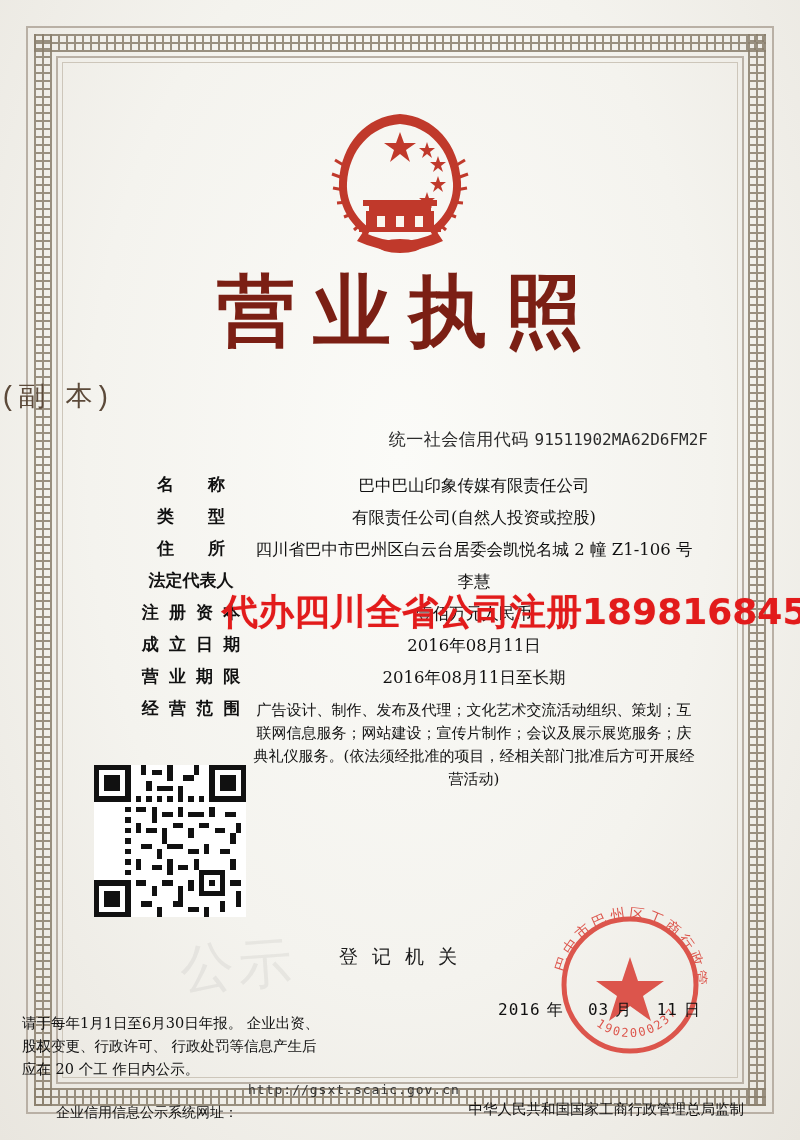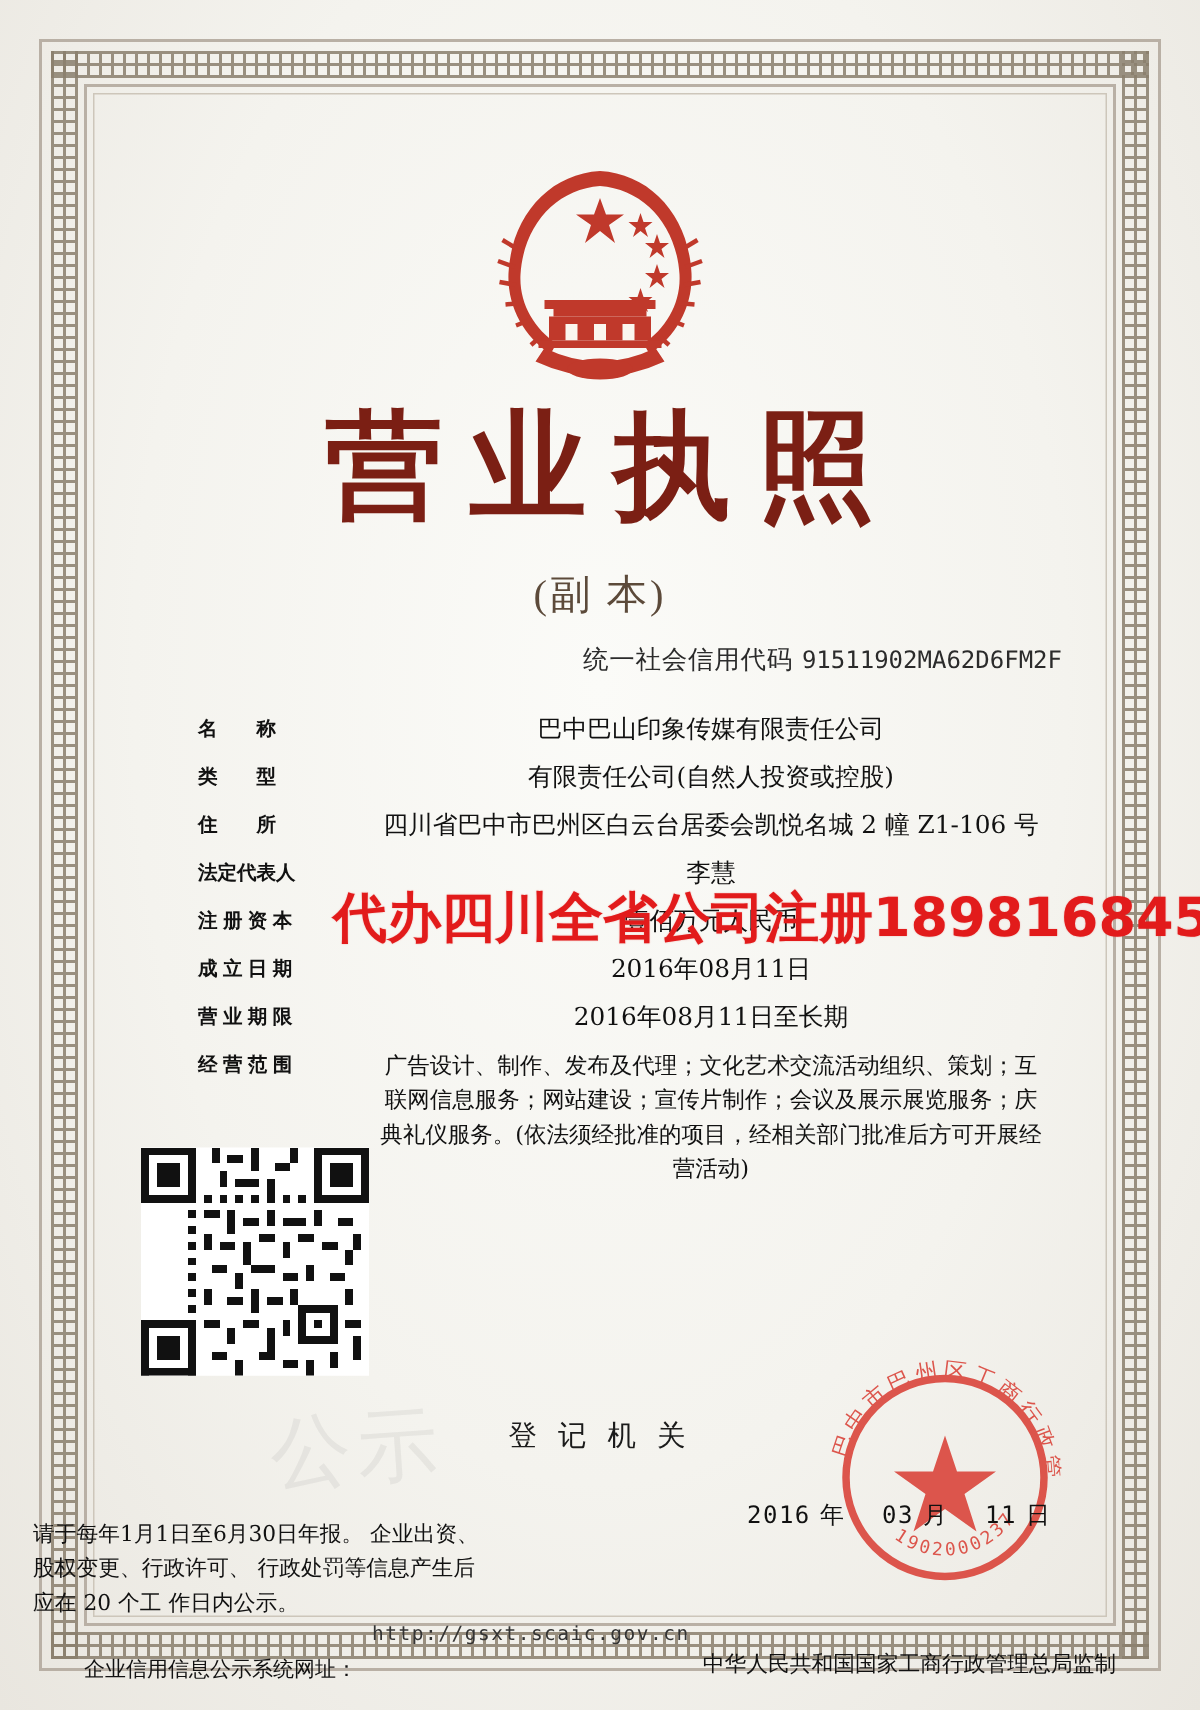--- a/index.html
+++ b/index.html
@@ -59,22 +59,22 @@
     font-family:"DejaVu Serif", serif;
     font-weight:bold;
     font-size:78px;
     letter-spacing:18px;
     color:#7b1f14;
     text-indent:18px;
     line-height:1;
   }
   .subtitle{
     position:absolute;left:0;right:0;top:378px;
-    text-align:center;
-    font-family:Liberation Serif, serif;
+    text-align:left;
+    font-family:Liberation Mono, monospace;
     font-size:27px;
     color:#5c4a3a;
     letter-spacing:2px;
   }
   .credit-code{
     position:absolute;right:92px;top:428px;
     font-family:"DejaVu Serif", serif;
     font-size:17px;
     color:#2b2b2b;
     letter-spacing:.5px;
@@ -88,25 +88,26 @@
     font-size:16px;color:#1b1b1b;
   }
   .row{
     display:flex;
     align-items:flex-start;
     margin-bottom:10px;
     line-height:22px;
   }
   .lbl{
     width:118px;flex:0 0 118px;
-    font-family:Liberation Sans, sans-serif;
+    font-family:Liberation Mono, monospace;
     font-weight:bold;
-    font-size:13px;
+    font-size:17px;
     color:#111;
     letter-spacing:0px;
+    text-align:center;
   }
   .val{
     flex:1;
     font-family:"DejaVu Serif", serif;
     font-size:16.5px;
     color:#111;
     white-space:pre-wrap;
     text-align:center;
   }
   .val.small{font-size:15px;line-height:23px;}

